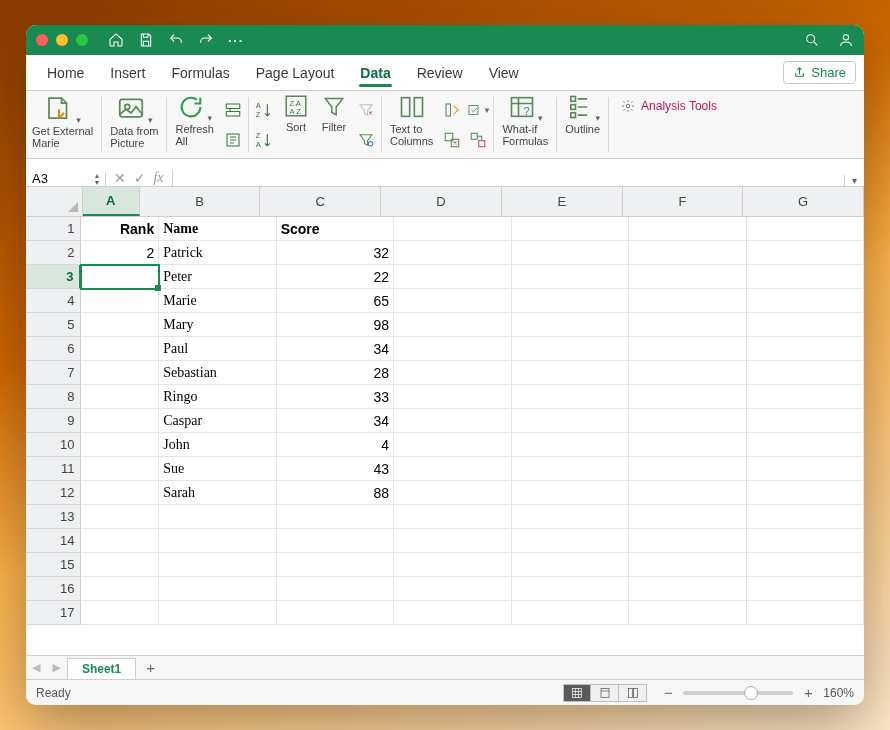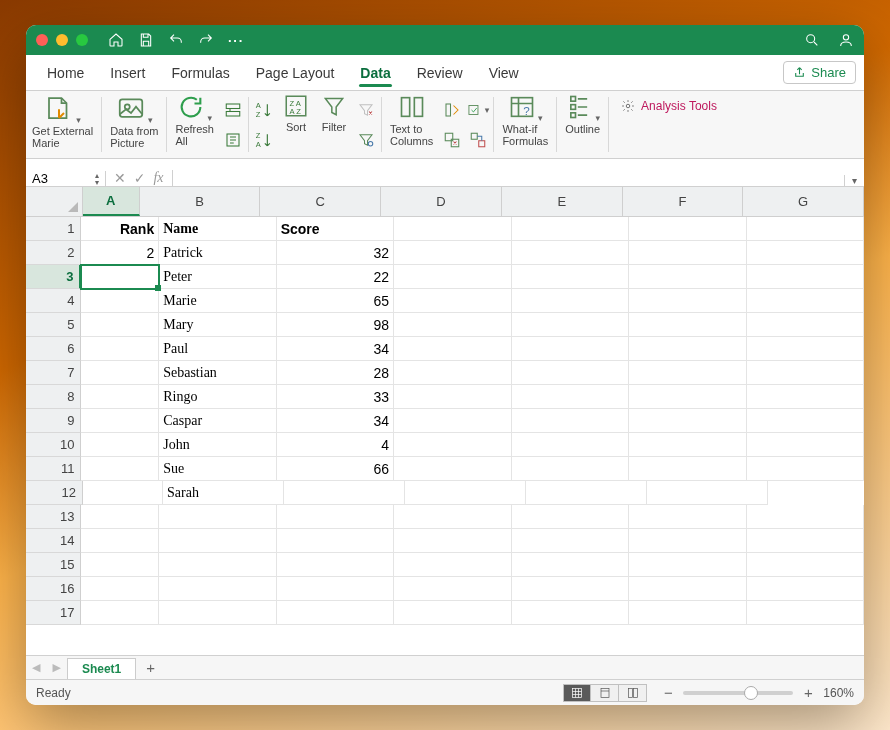--- a/index.html
+++ b/index.html
@@ -447,30 +447,31 @@
           <div class="cell cC">4</div>
           <div class="cell cD"></div>
           <div class="cell cE"></div>
           <div class="cell cF"></div>
           <div class="cell cG"></div>
         </div>
         <div class="row">
           <div class="rowhdr">11</div>
           <div class="cell cA"></div>
           <div class="cell cB">Sue</div>
-          <div class="cell cC">66</div>
+          <div class="cell cC">43</div>
           <div class="cell cD"></div>
           <div class="cell cE"></div>
           <div class="cell cF"></div>
           <div class="cell cG"></div>
         </div>
         <div class="row">
           <div class="rowhdr">12</div>
           <div class="cell cA"></div>
           <div class="cell cB">Sarah</div>
+          <div class="cell cC">88</div>
           <div class="cell cD"></div>
           <div class="cell cE"></div>
           <div class="cell cF"></div>
           <div class="cell cG"></div>
         </div>
         <div class="row">
           <div class="rowhdr">13</div>
           <div class="cell cA"></div>
           <div class="cell cB"></div>
           <div class="cell cC"></div>

